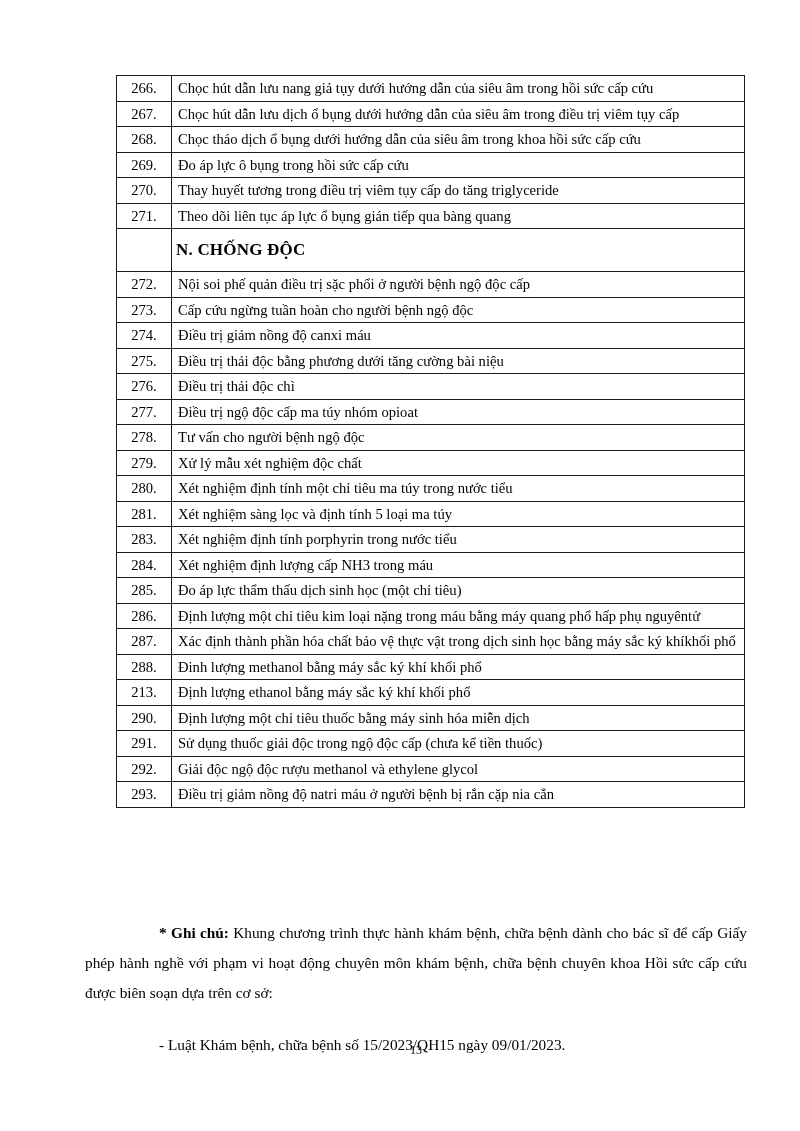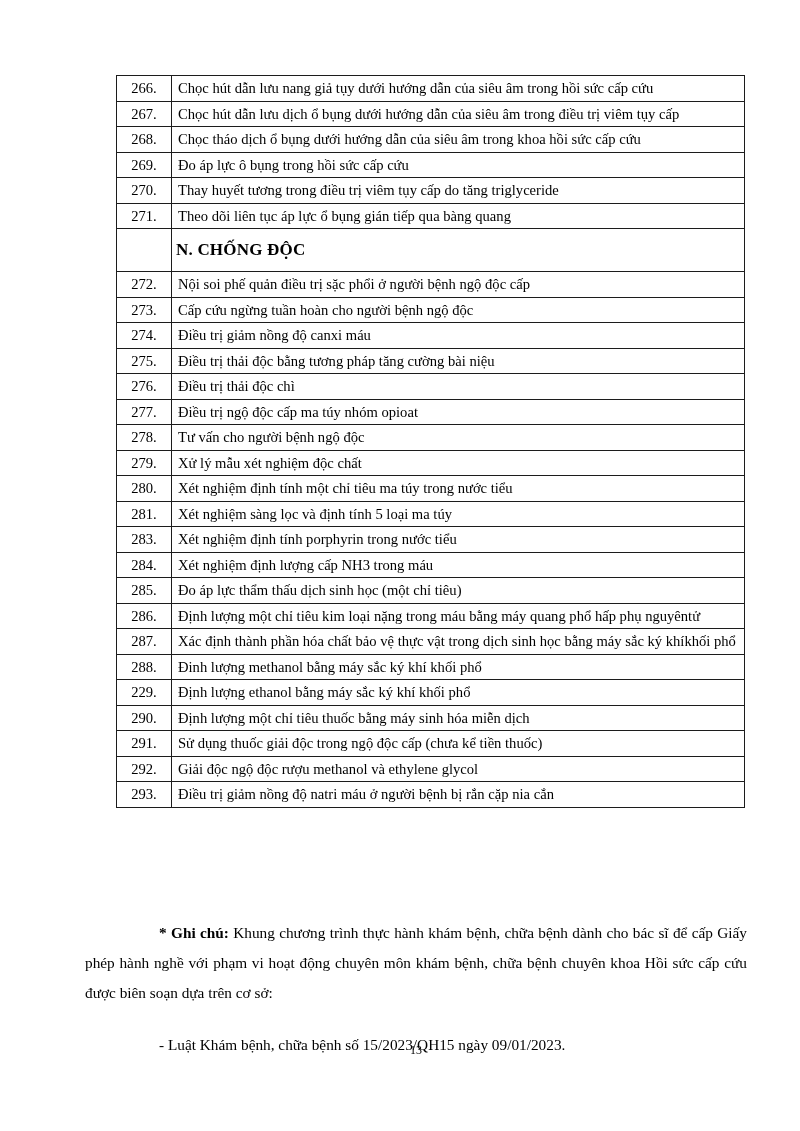--- a/index.html
+++ b/index.html
@@ -115,21 +115,21 @@
           <tr class="item">
             <td class="num">273.</td>
             <td class="desc">Cấp cứu ngừng tuần hoàn cho người bệnh ngộ độc</td>
           </tr>
           <tr class="item">
             <td class="num">274.</td>
             <td class="desc">Điều trị giảm nồng độ canxi máu</td>
           </tr>
           <tr class="item">
             <td class="num">275.</td>
-            <td class="desc">Điều trị thải độc bằng tương pháp tăng cường bài niệu</td>
+            <td class="desc">Điều trị thải độc bằng phương dưới tăng cường bài niệu</td>
           </tr>
           <tr class="item">
             <td class="num">276.</td>
             <td class="desc">Điều trị thải độc chì</td>
           </tr>
           <tr class="item">
             <td class="num">277.</td>
             <td class="desc">Điều trị ngộ độc cấp ma túy nhóm opioat</td>
           </tr>
           <tr class="item">
@@ -166,21 +166,21 @@
           </tr>
           <tr class="item">
             <td class="num">287.</td>
             <td class="desc">Xác định thành phần hóa chất bảo vệ thực vật trong dịch sinh học bằng máy sắc ký khíkhối phổ</td>
           </tr>
           <tr class="item">
             <td class="num">288.</td>
             <td class="desc">Đinh lượng methanol bằng máy sắc ký khí khối phổ</td>
           </tr>
           <tr class="item">
-            <td class="num">229.</td>
+            <td class="num">213.</td>
             <td class="desc">Định lượng ethanol bằng máy sắc ký khí khối phổ</td>
           </tr>
           <tr class="item">
             <td class="num">290.</td>
             <td class="desc">Định lượng một chỉ tiêu thuốc bằng máy sinh hóa miễn dịch</td>
           </tr>
           <tr class="item">
             <td class="num">291.</td>
             <td class="desc">Sử dụng thuốc giải độc trong ngộ độc cấp (chưa kể tiền thuốc)</td>
           </tr>

